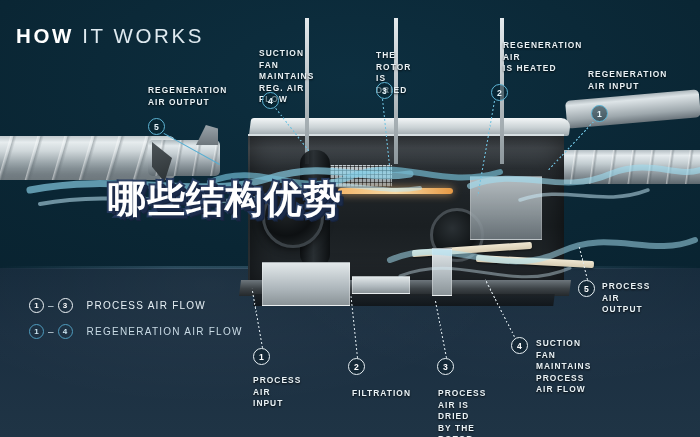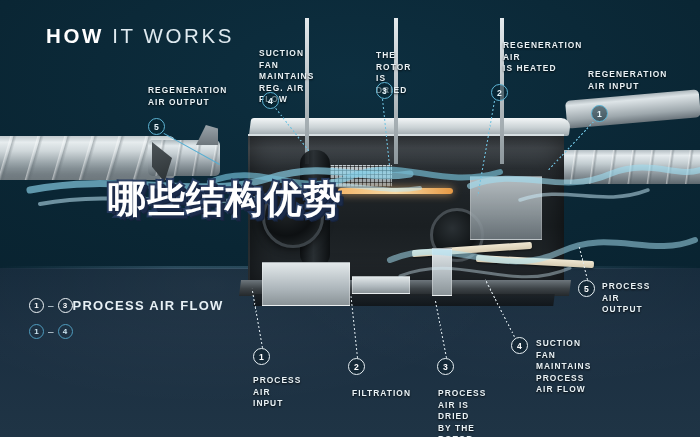--- a/index.html
+++ b/index.html
@@ -25,21 +25,21 @@
       radial-gradient(70% 120% at 30% 10%, rgba(255,255,255,.045), transparent 60%),
       radial-gradient(60% 110% at 78% 0%, rgba(255,255,255,.035), transparent 65%);
   }
   .band-edge{
     position:absolute;left:0;right:0;top:266px;height:3px;
     background:linear-gradient(90deg,rgba(120,170,200,.0),rgba(150,200,230,.22) 25%,rgba(150,200,230,.18) 70%,rgba(120,170,200,0));
   }
 
   
   .title{
-    position:absolute;left:46px;top:24px;
+    position:absolute;left:16px;top:24px;
     font-size:20.5px;letter-spacing:2.6px;color:#eef6fa;
     white-space:nowrap;
   }
   .title .strong{font-weight:bold;color:#ffffff;}
   .title .light{font-weight:normal;color:#dfeaf0;}
 
   
   .machine{position:absolute;left:0;top:0;width:700px;height:437px;}
 
   
@@ -203,21 +203,21 @@
   }
   .legend-row{display:flex;align-items:center;margin-top:11px;}
   .legend-row .mk{
     width:15px;height:15px;border-radius:50%;box-sizing:border-box;
     display:flex;align-items:center;justify-content:center;font-size:8px;font-weight:bold;
   }
   .mk.white{border:1.2px solid #eef4f7;color:#fff;}
   .mk.blue{border:1.2px solid #4f9cbe;color:#cfe7f2;}
   .dash{color:#cfdde5;margin:0 4px;font-size:10px;}
   .legend-label{
-    color:#e7f0f5;font-size:13px;font-weight:bold;
+    margin-left:14px;color:#e7f0f5;font-size:10px;font-weight:normal;
     letter-spacing:1.25px;text-transform:uppercase;
   }
   .legend-label.dim{color:#c9dbe5;}
 
   
   .cn{
     position:absolute;left:108px;top:180px;width:500px;
     font-family:"DejaVu Sans","Liberation Sans",sans-serif;
     font-weight:bold;font-size:38px;line-height:46px;
     color:#ffffff;letter-spacing:1px;
@@ -371,20 +371,21 @@
       <div class="mk white">1</div>
       <div class="dash">–</div>
       <div class="mk white">3</div>
       <div class="legend-label">PROCESS AIR FLOW</div>
     </div>
 
     <div class="legend-row">
       <div class="mk blue">1</div>
       <div class="dash">–</div>
       <div class="mk blue">4</div>
+      <div class="legend-label dim">REGENERATION AIR FLOW</div>
     </div>
   </div>
 
   <div class="cn">
     <span class="l2">哪些结构优势</span>
   </div>
 
 </div>
 
 </body></html>

